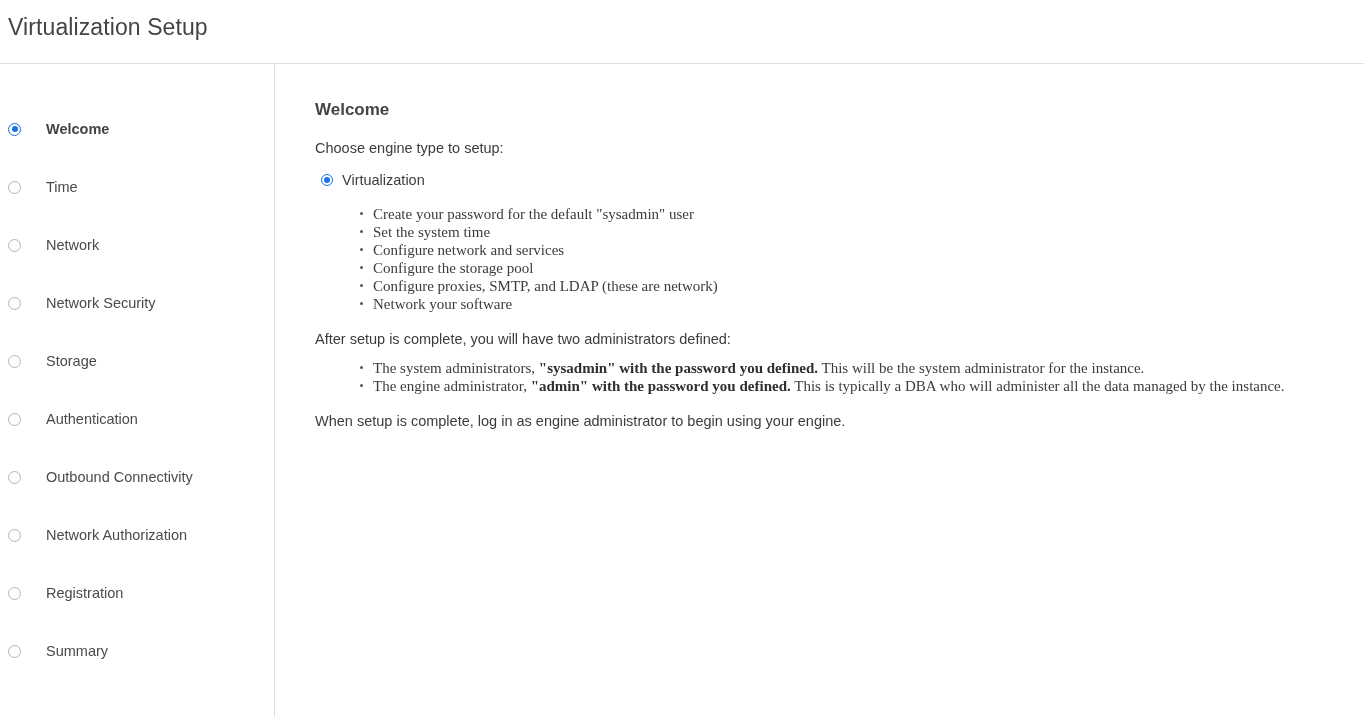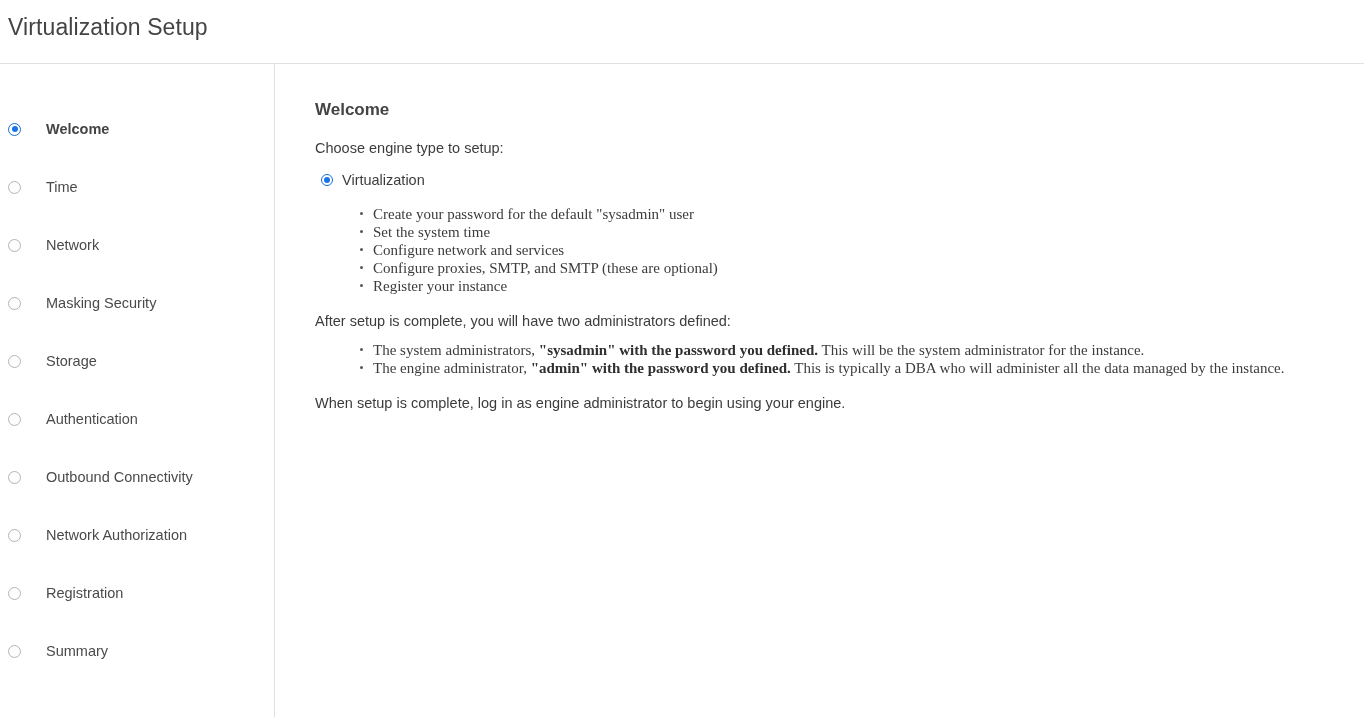--- a/index.html
+++ b/index.html
@@ -184,21 +184,21 @@
       <div class="step">
         <span class="radio"></span>
         <span class="step-label">Time</span>
       </div>
       <div class="step">
         <span class="radio"></span>
         <span class="step-label">Network</span>
       </div>
       <div class="step">
         <span class="radio"></span>
-        <span class="step-label">Masking Security</span>
+        <span class="step-label">Network Security</span>
       </div>
       <div class="step">
         <span class="radio"></span>
         <span class="step-label">Storage</span>
       </div>
       <div class="step">
         <span class="radio"></span>
         <span class="step-label">Authentication</span>
       </div>
       <div class="step">
@@ -229,22 +229,23 @@
           <span class="opt-radio checked"></span>
           <span class="opt-label">Virtualization</span>
         </div>
       </div>
 
 
       <ul class="bullets">
         <li>Create your password for the default "sysadmin" user</li>
         <li>Set the system time</li>
         <li>Configure network and services</li>
-        <li>Configure proxies, SMTP, and SMTP (these are optional)</li>
-        <li>Register your instance</li>
+        <li>Configure the storage pool</li>
+        <li>Configure proxies, SMTP, and LDAP (these are network)</li>
+        <li>Network your software</li>
       </ul>
 
       <p class="para">After setup is complete, you will have two administrators defined:</p>
 
       <ul class="bullets">
         <li>
           <span>The system administrators, </span><b>"sysadmin" with the password you defined.</b><span> This will be the system administrator for the instance.</span>
         </li>
         <li>
           <span>The engine administrator, </span><b>"admin" with the password you defined.</b><span> This is typically a DBA who will administer all the data managed by the instance.</span>

